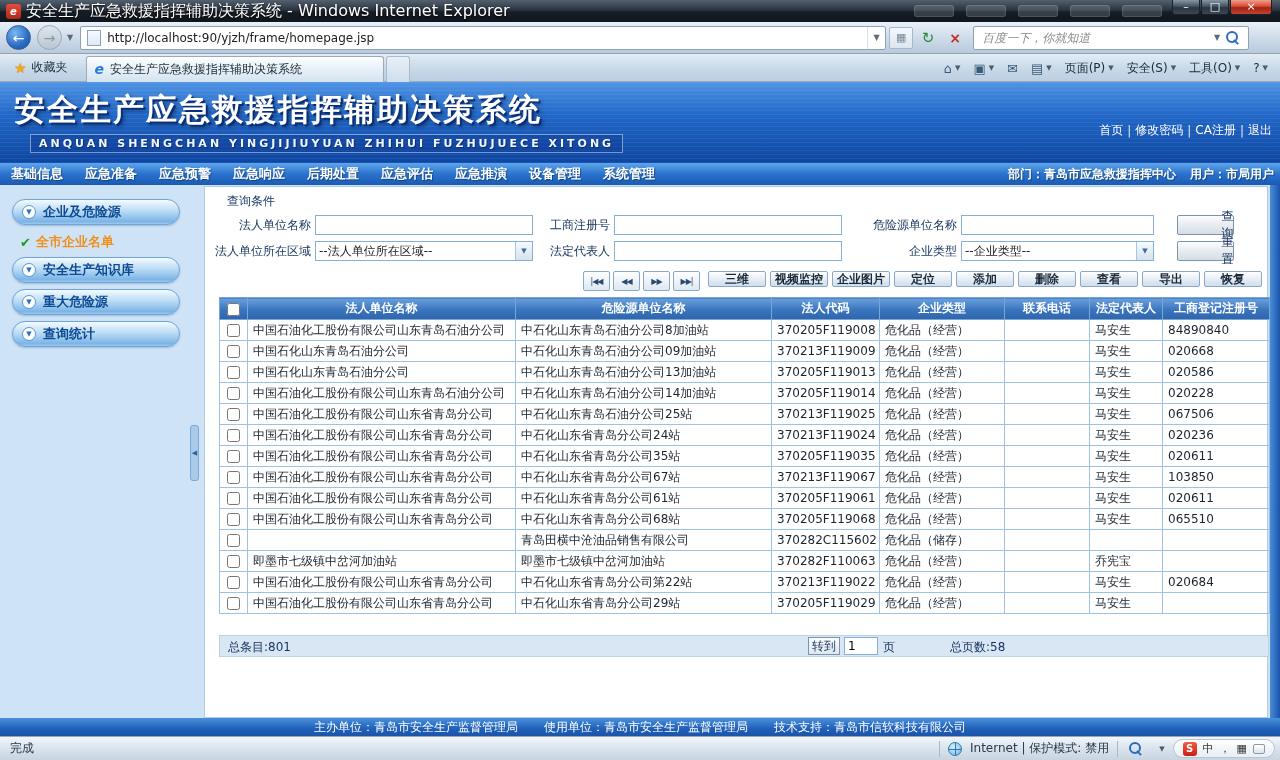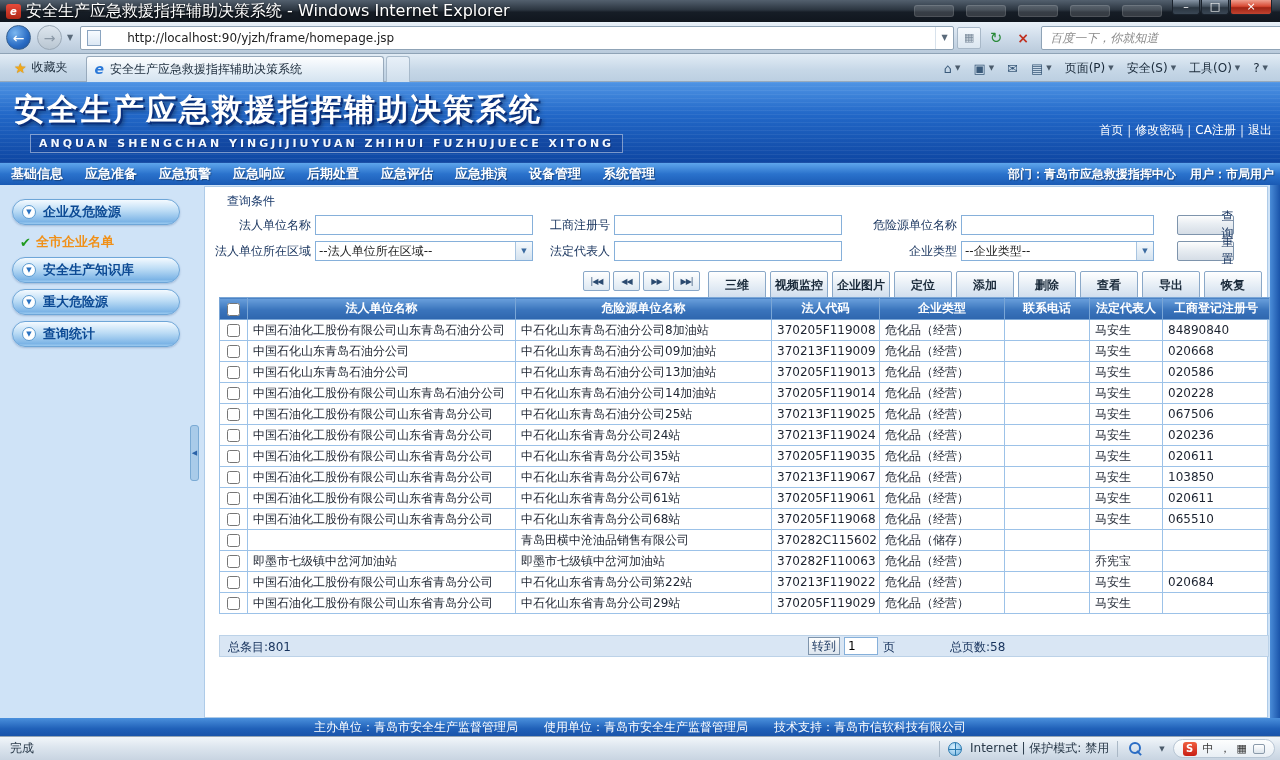--- a/index.html
+++ b/index.html
@@ -24,22 +24,22 @@
 
   
   .navbar { position:absolute; top:22px; left:0; width:1280px; height:32px;
     background:linear-gradient(#e9f1f8,#cfdcea 50%,#b9cadb); border-bottom:1px solid #8fa3b6;
     display:flex; align-items:center; }
   .nav-circle { width:25px; height:25px; border-radius:50%; display:flex; align-items:center; justify-content:center;
     font-size:14px; margin-left:6px; border:1px solid #365f8e; flex:none; }
   .nav-back { background:radial-gradient(circle at 35% 30%, #7ab6f0, #2a6cc4 60%, #1a4e9a); color:#fff; }
   .nav-fwd { background:linear-gradient(#dde6ee,#b9c6d2); color:#8a98a6; border-color:#9aa8b6; }
   .nav-caret { color:#5a6a7a; font-size:8px; margin:0 5px; }
-  .url-box { height:24px; width:874px; margin-left:2px; background:#fff; border:1px solid #8fa3b6; border-radius:2px;
-    display:flex; align-items:center; flex:none;gap:20px; }
+  .url-box { height:24px; width:806px; margin-left:2px; background:#fff; border:1px solid #8fa3b6; border-radius:2px;
+    display:flex; align-items:center; flex:none; }
   .page-ico { width:14px; height:16px; margin:0 6px; background:linear-gradient(#f8fbff,#dce8f4); border:1px solid #8aa4c0; flex:none; }
   .url-text { color:#222; font-size:12px; flex:1; border:none; outline:none; background:transparent; font-family:inherit; }
   .url-caret { width:18px; text-align:center; color:#5a6a7a; font-size:8px; border-left:1px solid #d8e2ec; align-self:stretch; line-height:22px; }
   .nav-mini { width:24px; height:22px; margin-left:3px; display:flex; align-items:center; justify-content:center;
     border:1px solid transparent; border-radius:2px; font-size:13px; flex:none; }
   .nav-mini.compat { color:#7a8a9a; border-color:#a8b8c8; background:linear-gradient(#f4f8fc,#dbe6f0); font-size:11px; }
   .nav-mini.refresh { color:#2a8a3a; font-size:15px; }
   .nav-mini.stop { color:#c03020; font-weight:bold; font-size:14px; }
   .search-box { height:24px; width:276px; margin-left:6px; background:#fff; border:1px solid #8fa3b6; border-radius:2px;
     display:flex; align-items:center; flex:none; }
@@ -130,21 +130,21 @@
   .l-legal { left:332px; width:73px; } .i-legal { left:409px; width:228px; }
   .l-type { left:640px; width:112px; } .s-type { left:756px; width:193px; }
   .b-search { left:972px; top:28px; } .b-reset { left:972px; top:54px; }
 
   .toolbar { position:absolute; left:0; top:82px; width:1062px; height:24px; }
   .pager { position:absolute; left:378px; top:2px; display:flex; gap:3px; }
   .pager-btn { width:27px; height:20px; border:1px solid #8aa8c8; border-radius:2px;
     background:linear-gradient(#ffffff,#dde8f2); color:#2a4a70; font-size:8px;
     display:flex; align-items:center; justify-content:center; letter-spacing:-1px; cursor:pointer; }
   .tool-btns { position:absolute; left:503px; top:2px; display:flex; gap:4px; }
-  .tool-btn { width:58px; height:28px; border:1px solid #8aa8c8; border-radius:2px;
+  .tool-btn { width:58px; height:16px; border:1px solid #8aa8c8; border-radius:2px;
     background:linear-gradient(#ffffff,#e2ebf4 60%,#cfdded); color:#1a2a3a; font-size:12px; font-weight:bold;
     display:flex; align-items:center; justify-content:center; cursor:pointer; white-space:nowrap; }
 
   .grid-wrap { position:absolute; left:14px; top:110px; width:1050px; }
   table.grid { border-collapse:collapse; table-layout:fixed; width:1050px; }
   .grid th { height:22px; background:linear-gradient(#6aa0dc,#3a74bc 55%,#2e66ae); color:#fff;
     font-size:12px; font-weight:bold; border:1px solid #7aa6d6; padding:0 2px; white-space:nowrap; overflow:hidden; }
   .grid td { height:21px; border:1px solid #9cc2e8; font-size:12px; color:#1c2330; padding:0 5px;
     white-space:nowrap; overflow:hidden; }
   .grid td.c, .grid th.c { text-align:center; padding:0; }

